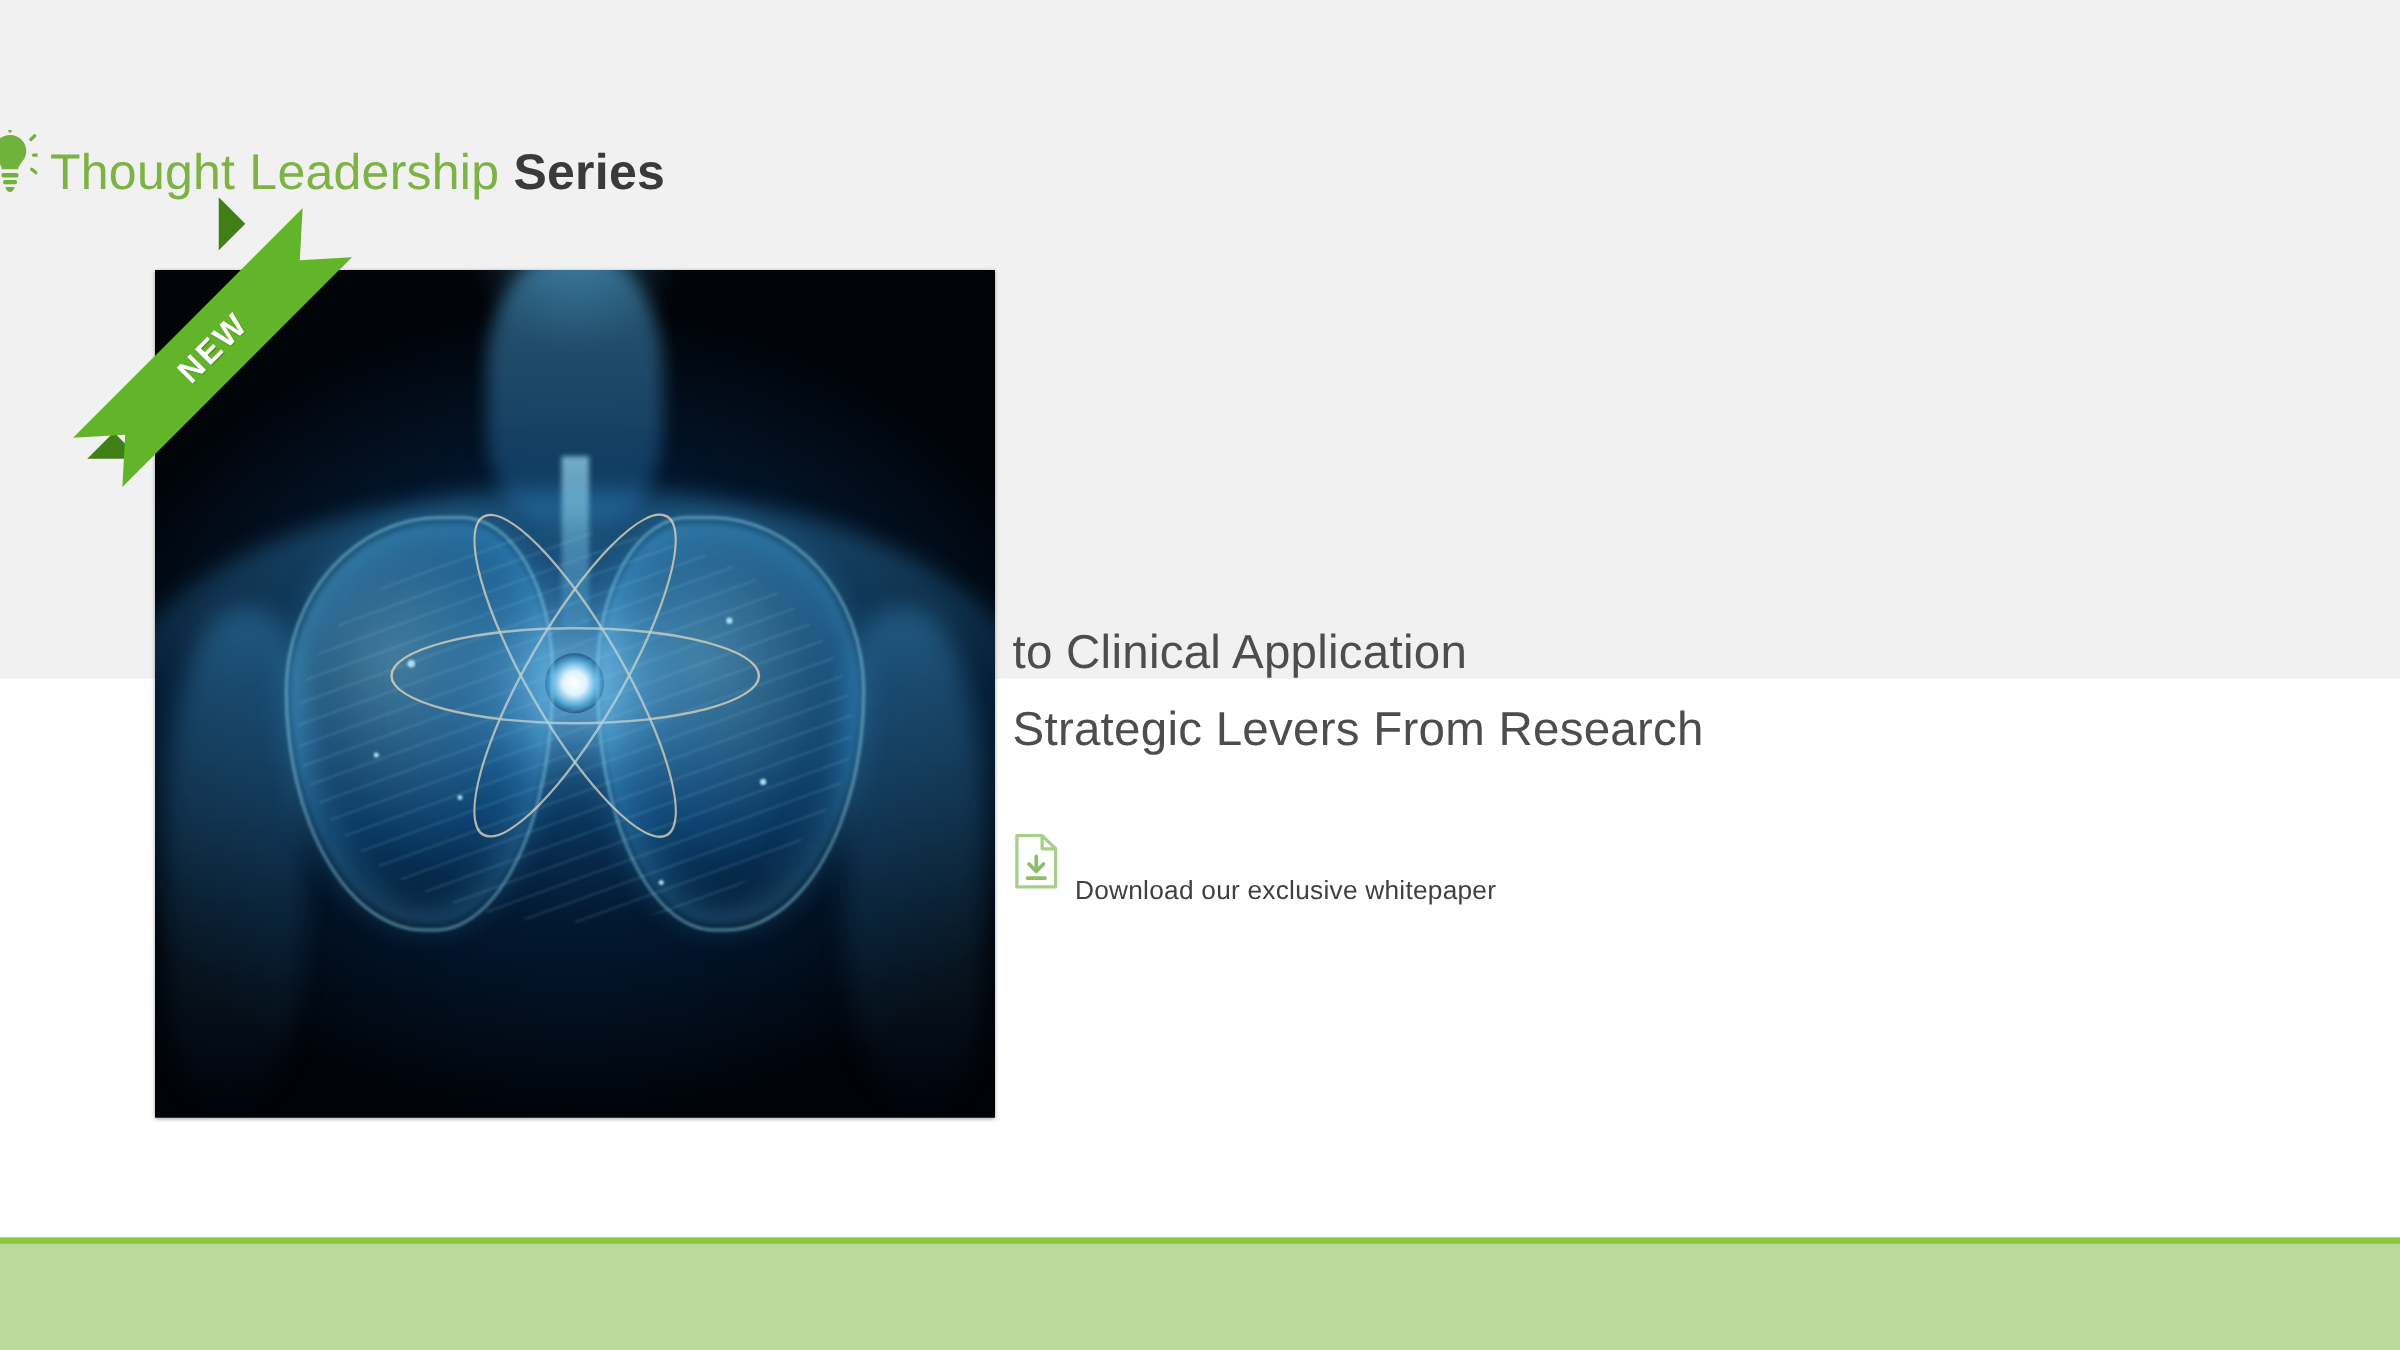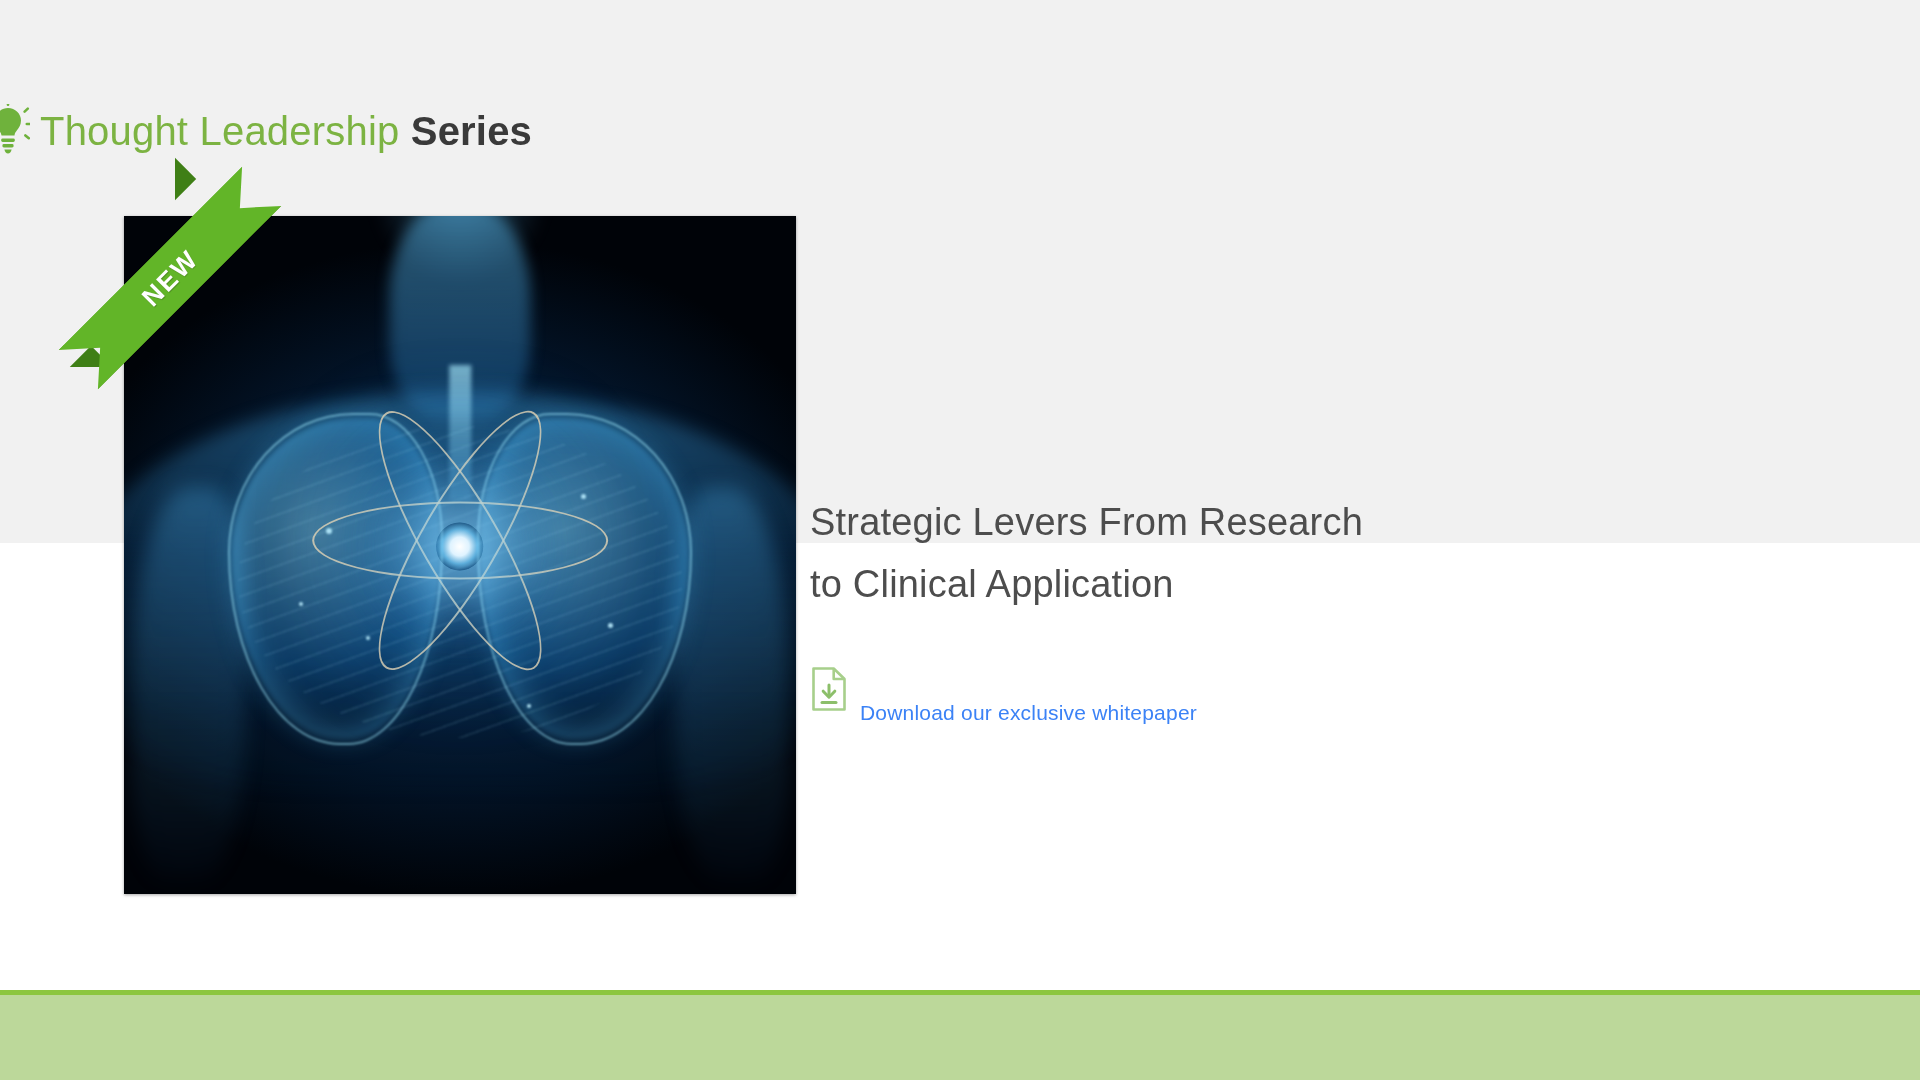--- a/index.html
+++ b/index.html
@@ -13,21 +13,21 @@
 
   
   .gray-band{
     position:absolute; left:0; top:0; width:1920px; height:543px;
     background:#f1f1f1;
   }
 
   
   .eyebrow{
     position:absolute; left:0px; top:104px;
-    display:flex; align-items:center; gap:10px;
+    display:flex; align-items:flex-end; gap:10px;
     white-space:nowrap;
   }
   .bulb-icon{
     width:44px; height:54px; margin-left:-14px; flex:0 0 auto;
     display:block;
   }
   .eyebrow-text{
     font-size:40px; line-height:1; letter-spacing:.2px;
   }
   .eyebrow-text .part-1{ color:#7cb342; }
@@ -183,21 +183,21 @@
     letter-spacing:.2px;
   }
   .subhead .ln{ display:block; }
 
   .download-link{
     display:flex; align-items:center; gap:12px;
     margin-top:38px; text-decoration:none; cursor:pointer; width:max-content;
   }
   .dl-icon{ width:38px; height:46px; flex:0 0 auto; display:block; }
   .dl-text{
-    font-size:21px; color:#3b82f6; letter-spacing:.2px; white-space:nowrap;margin-top:48px;
+    font-size:21px; color:#404040; letter-spacing:.2px; white-space:nowrap;margin-top:48px;
   }
 
   
   .bottom-band{
     position:absolute; left:0; bottom:0; width:1920px; height:90px;
     background:#bcd89a;
     border-top:5px solid #8cc63f;
   }
 </style>
 </head>
@@ -266,22 +266,22 @@
       <span class="ribbon-tail tail-top"></span>
       <span class="ribbon-tail tail-bottom"></span>
       <div class="ribbon">
         <span class="ribbon-label">NEW</span>
       </div>
     </div>
   </div>
 
   <div class="copy">
     <div class="subhead">
+      <span class="ln">to Clinical Application</span>
       <span class="ln">Strategic Levers From Research</span>
-      <span class="ln">to Clinical Application</span>
     </div>
 
     <a class="download-link" href="#">
       <span>
         <svg class="dl-icon" viewBox="0 0 38 46" xmlns="http://www.w3.org/2000/svg" aria-hidden="true">
           <path d="M3.5 2.5h20.2L34.5 13v30.5H3.5z" fill="none" stroke="#a7cf8b" stroke-width="2.6" stroke-linejoin="round"></path>
           <path d="M23.7 2.5V13h10.8" fill="none" stroke="#a7cf8b" stroke-width="2.6" stroke-linejoin="round"></path>
           <path d="M19 19v10.5" stroke="#8cbf6a" stroke-width="3" stroke-linecap="round"></path>
           <path d="M13.2 25.2L19 31.2l5.8-6" fill="none" stroke="#8cbf6a" stroke-width="3" stroke-linecap="round" stroke-linejoin="round"></path>
           <path d="M12 36.4h14" stroke="#8cbf6a" stroke-width="3" stroke-linecap="round"></path>

